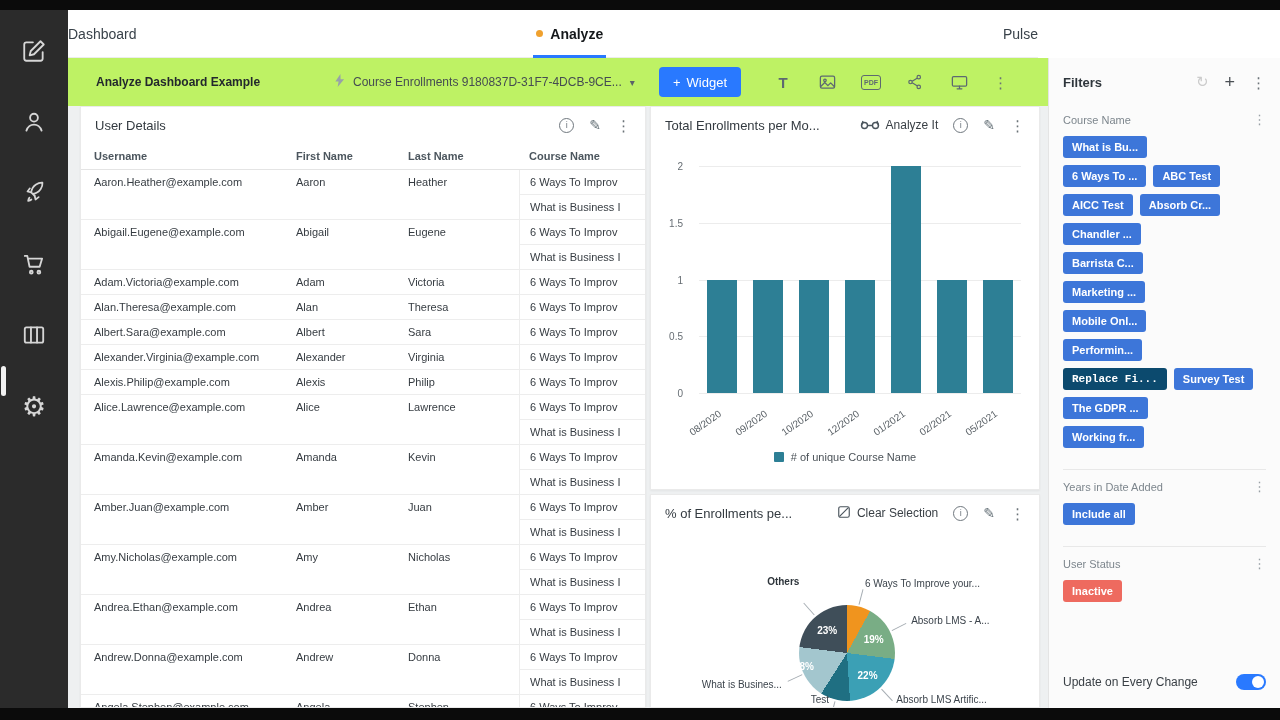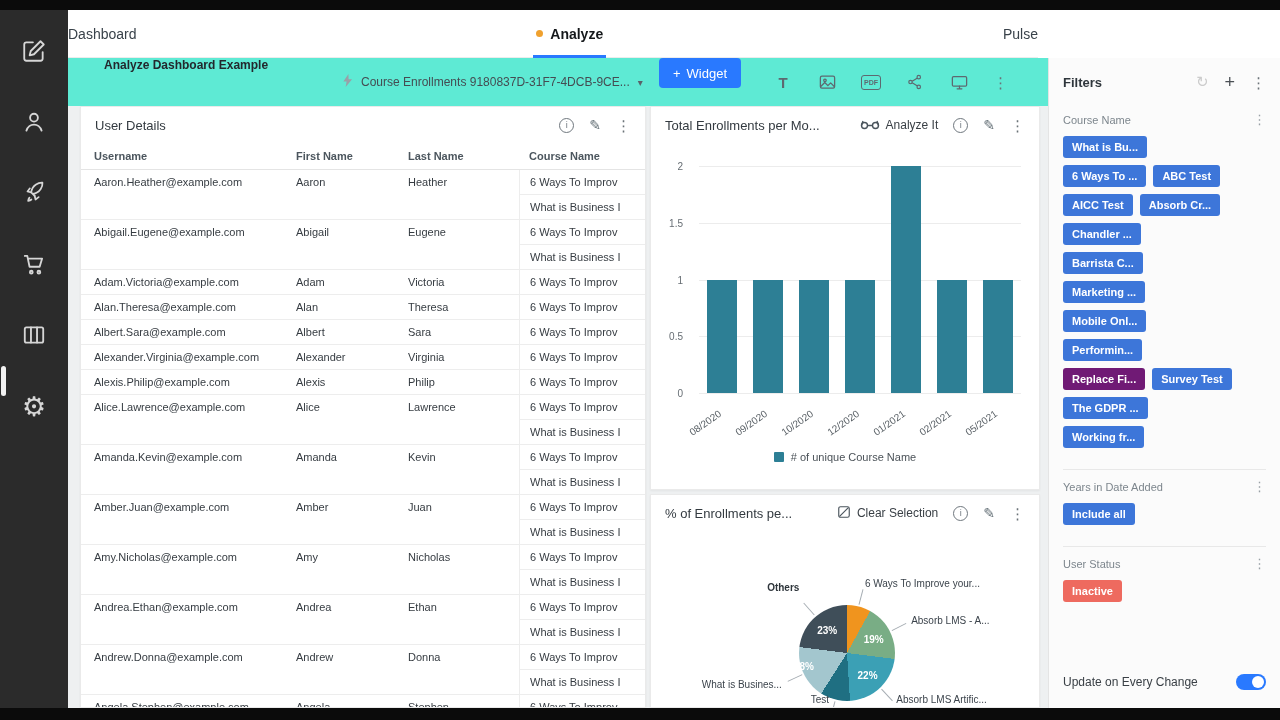--- a/index.html
+++ b/index.html
@@ -19,22 +19,22 @@
 
   
   .nav{position:absolute;left:68px;top:10px;width:970px;height:48px;background:#fff;border-bottom:1px solid #ececec;
        display:flex;align-items:center;justify-content:space-between;gap:70px;z-index:5;box-sizing:border-box}
   .nav-tab{font-size:14px;color:#39424a;height:100%;display:flex;align-items:center;gap:7px;cursor:pointer;position:relative}
   .nav-tab.active{font-weight:bold;color:#15181b}
   .nav-tab.active:after{content:"";position:absolute;bottom:-1px;left:-3px;right:-3px;height:3px;background:#2979ff}
   .nav-dot{width:7px;height:7px;border-radius:50%;background:#f0a12e}
 
   
-  .toolbar{position:absolute;left:68px;top:58px;width:980px;height:48px;background:#5eead4;display:flex;
-           z-index:4;box-sizing:border-box;padding:0 40px 0 36px}
+  .toolbar{position:absolute;left:68px;top:58px;width:980px;height:48px;background:#bef264;display:flex;align-items:center;
+           z-index:4;box-sizing:border-box;padding:0 40px 0 28px}
   .tb-title{font-size:12px;font-weight:bold;color:#23282d;width:238px;flex:none}
   .tb-select{display:flex;align-items:center;gap:8px;font-size:12px;color:#454c52;cursor:pointer}
   .chev{font-size:10px;color:#5a6269}
   .tb-spacer{flex:1}
   .btn-widget{background:#2979ff;color:#fff;font-size:13px;height:30px;border-radius:4px;display:flex;align-items:center;
               gap:6px;padding:0 14px;cursor:pointer;margin-right:32px}
   .tb-icons{display:flex;align-items:center;gap:24px}
   .tb-ic{width:20px;height:20px;display:flex;align-items:center;justify-content:center;cursor:pointer;color:#5d6970}
   .t-glyph{font-size:15px;font-weight:bold;color:#5d6970}
   .pdf-badge{border:1.5px solid #5d6970;border-radius:3px;font-size:7px;font-weight:bold;color:#5d6970;padding:3px 2px}
@@ -439,21 +439,21 @@
         <div class="pct" style="left: 216.536px; top: 179.869px;">22%</div>
         <div class="leader" style="left: 235.704px; top: 200.28px; transform: translate(-50%, -50%) rotate(46.8deg);"></div>
         <div class="plabel" style="top: 204px; left: 245.287px;">Absorb LMS Artific...</div>
         <div class="leader" style="left: 181.576px; top: 214.178px; transform: translate(-50%, -50%) rotate(104.4deg);"></div>
         <div class="plabel" style="top: 204px; left: 178.094px; transform: translate(-100%, -50%);">Test</div>
         <div class="pct" style="left: 153px; top: 170.773px;">18%</div>
         <div class="leader" style="left: 143.52px; top: 182.695px; transform: translate(-50%, -50%) rotate(154.8deg);"></div>
         <div class="plabel" style="top: 188.656px; left: 130.852px; transform: translate(-100%, -50%);">What is Busines...</div>
         <div class="pct" style="left: 176.161px; top: 135.497px;">23%</div>
         <div class="leader" style="left: 157.644px; top: 114.494px; transform: translate(-50%, -50%) rotate(-131.4deg);"></div>
-        <div class="plabel bold" style="top: 92px; left: 148.386px; transform: translate(-100%, -50%);">Others</div>
+        <div class="plabel bold" style="top: 86px; left: 148.386px; transform: translate(-100%, -50%);">Others</div>
       </div>
   </section>
 
   <aside class="filters">
     <div class="f-head">
       <span class="f-title">Filters</span>
       <span class="f-refresh">↻</span>
       <span class="f-plus">+</span>
       <span class="kebab">⋮</span>
     </div>
@@ -483,21 +483,21 @@
           <div class="chip-row">
             <div class="chip" style="background: rgb(61, 118, 217);">Marketing ...</div>
           </div>
           <div class="chip-row">
             <div class="chip" style="background: rgb(61, 118, 217);">Mobile Onl...</div>
           </div>
           <div class="chip-row">
             <div class="chip" style="background: rgb(61, 118, 217);">Performin...</div>
           </div>
           <div class="chip-row">
-            <div class="chip" style="background: #701a75;">Replace Fi...</div>
+            <div class="chip" style="background: #0c4a6e; font-family: Liberation Mono, monospace;">Replace Fi...</div>
             <div class="chip" style="background: rgb(61, 118, 217);">Survey Test</div>
           </div>
           <div class="chip-row">
             <div class="chip" style="background: rgb(61, 118, 217);">The GDPR ...</div>
           </div>
           <div class="chip-row">
             <div class="chip" style="background: rgb(61, 118, 217);">Working fr...</div>
           </div>
         </div>
         <div class="fsection">

